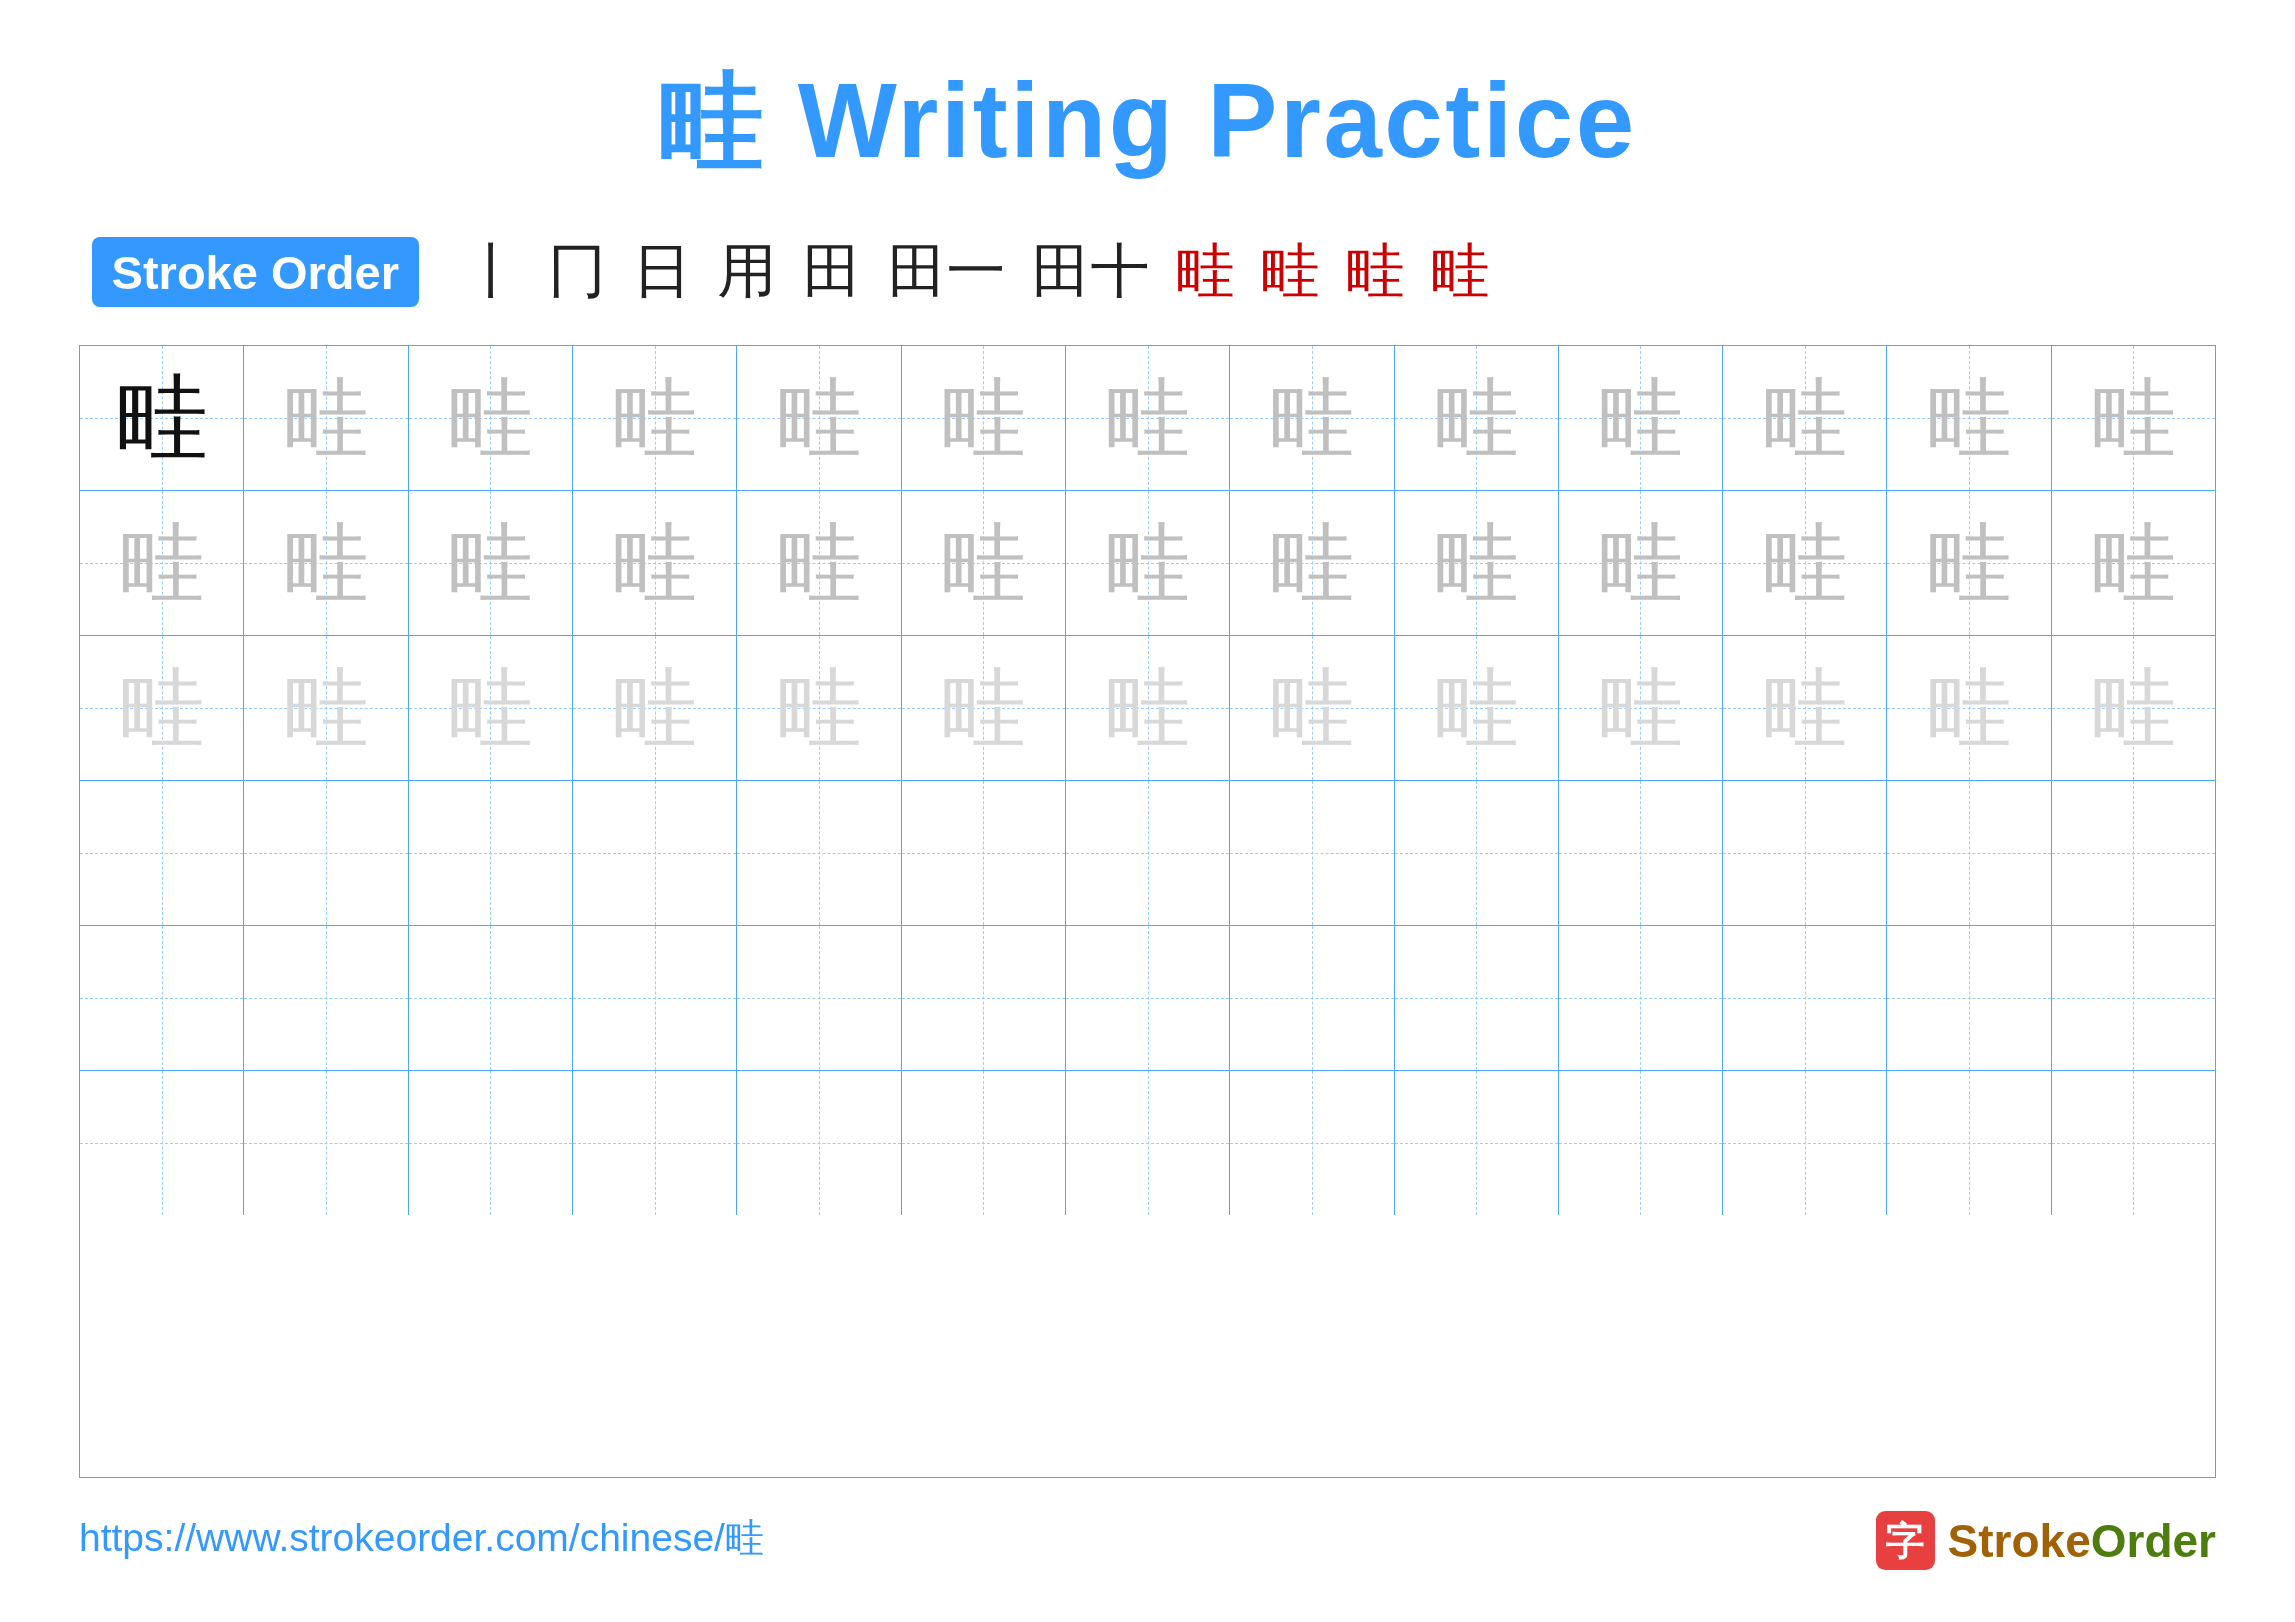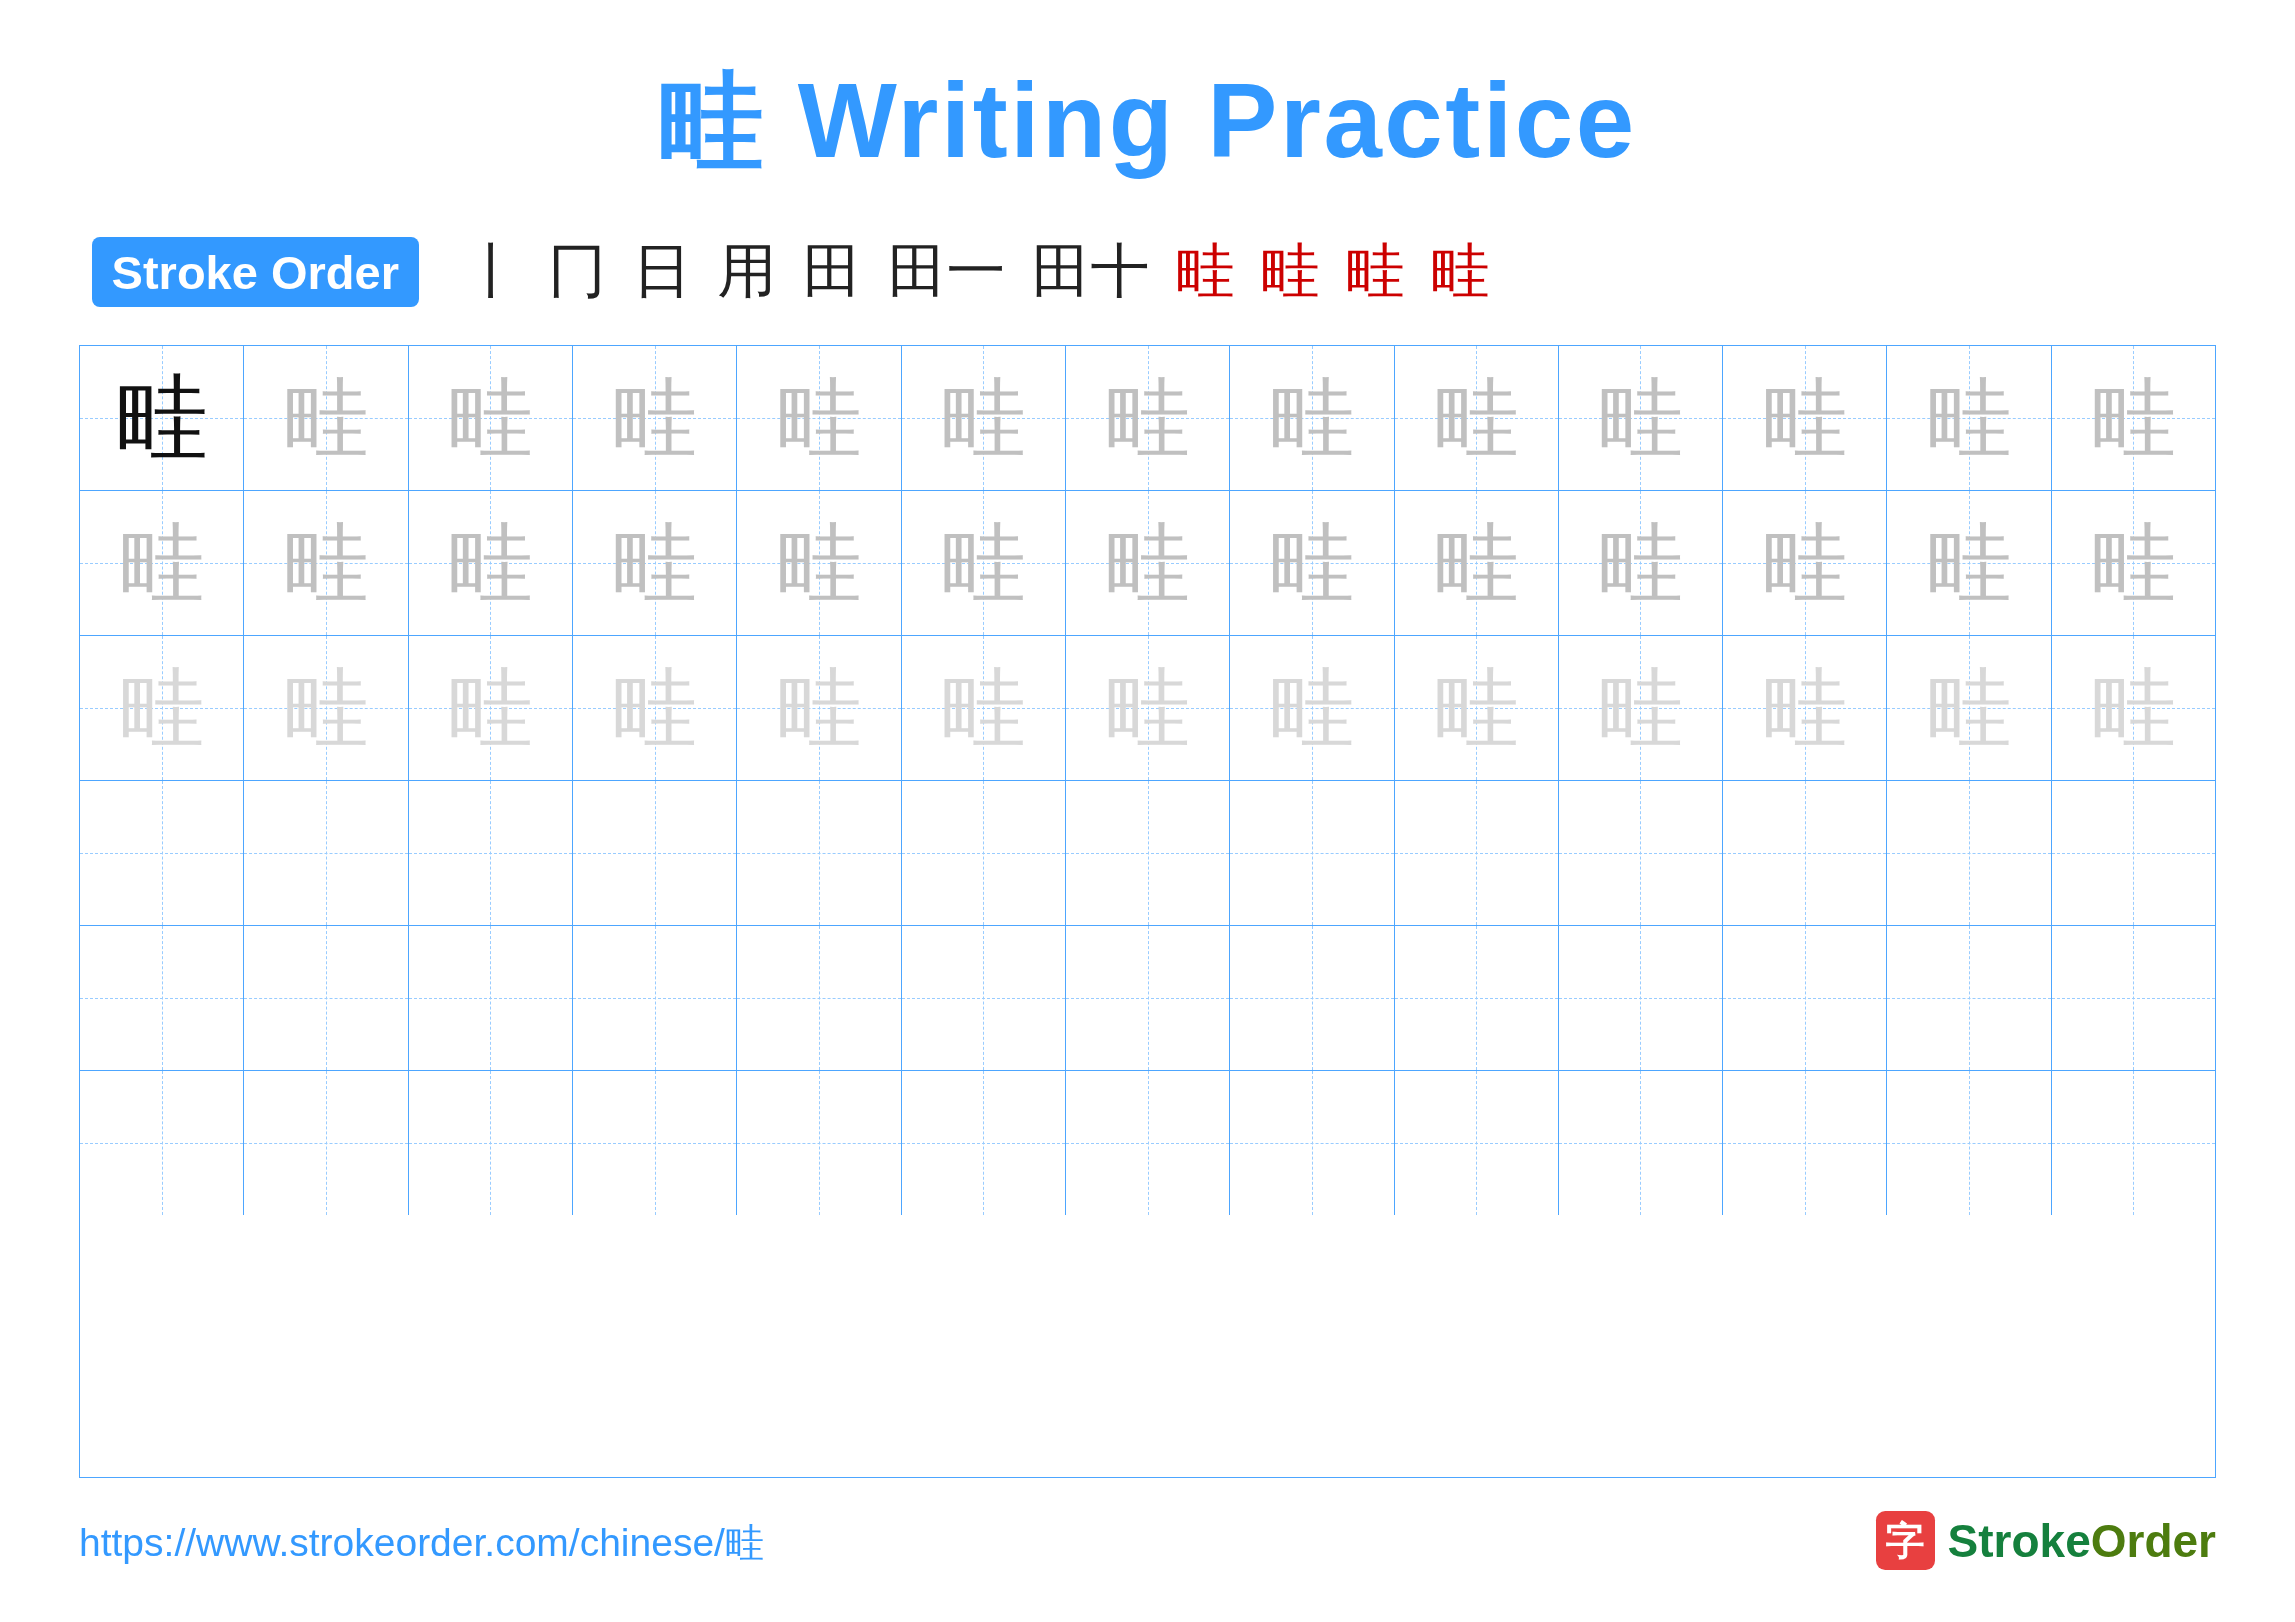--- a/index.html
+++ b/index.html
@@ -137,21 +137,21 @@
     }
 
     .cell-char.light-gray {
       color: #d8d8d8;
     }
 
     
     .footer {
       width: 100%;
       display: flex;
-      align-items: flex-end;
+      align-items: flex-start;
       justify-content: space-between;
       margin-top: 33px;
     }
 
     .footer-url {
       color: #3399ff;
       font-size: 39px;
       font-family: Arial, sans-serif;
     }
 
@@ -387,19 +387,19 @@
     </div>
   </div>
 
   <div class="footer">
     <span class="footer-url">https://www.strokeorder.com/chinese/畦</span>
     <div class="footer-logo">
       <div class="footer-logo-icon">
         <span>字</span>
       </div>
       <span class="footer-logo-text">
-        <span style="color:#15803d">Stroke</span><span>Order</span>
+        <span style="color:#a16207">Stroke</span><span>Order</span>
       </span>
     </div>
   </div>
 
 </div>
 
 
 </body></html>

